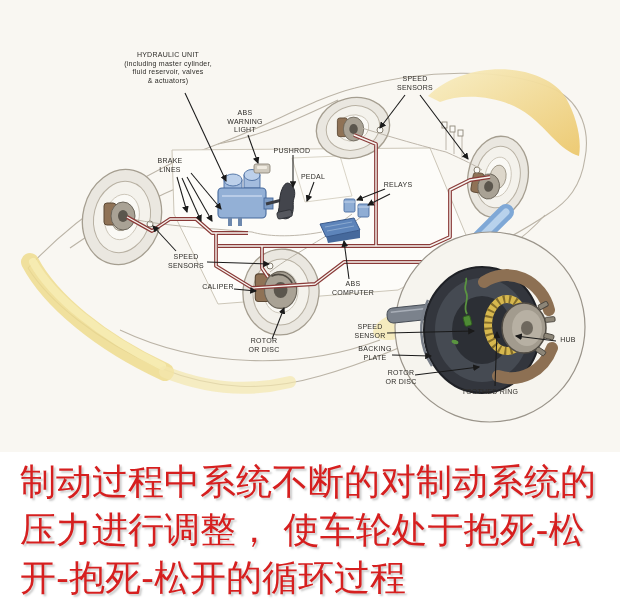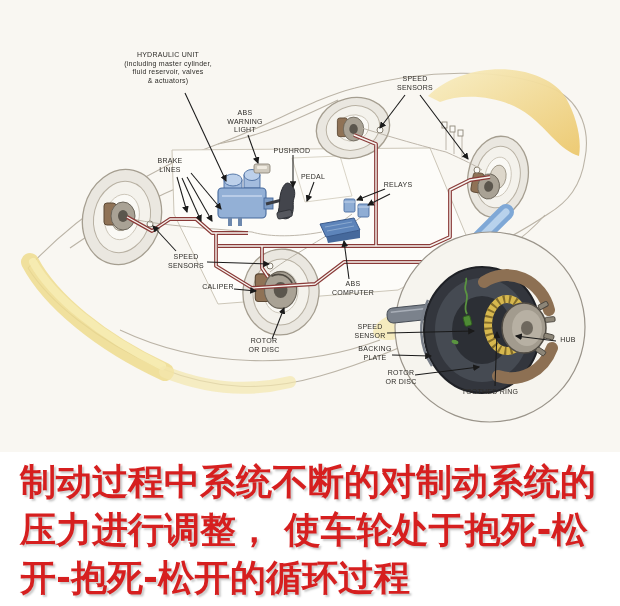--- a/index.html
+++ b/index.html
@@ -4,21 +4,21 @@
 <style>
   html,body{margin:0;padding:0;background:#ffffff;}
   .stage{position:relative;width:620px;height:606px;background:#ffffff;overflow:hidden;
          font-family:"Liberation Sans",sans-serif;}
   .diagram{position:absolute;left:0;top:0;width:620px;height:452px;background:#f9f7f2;}
   .diagram svg{position:absolute;left:0;top:0;}
   .lbl{position:absolute;transform:translateX(-50%);font-size:7px;line-height:1.24;
        letter-spacing:.25px;color:#2e2c28;text-align:center;white-space:pre-line;z-index:3;}
   .caption{position:absolute;left:20px;top:458px;width:594px;
            font-family:"DejaVu Sans","DejaVu Serif",sans-serif;
-           font-size:36px;line-height:48px;font-weight:bold;color:#d61f1f;
+           font-size:36px;line-height:48px;font-weight:normal;color:#d61f1f;
            white-space:pre-line;text-shadow:2px 2px 2px rgba(140,140,140,.45);}
 </style>
 </head>
 <body>
 
 <div class="stage">
   <div class="diagram">
 
     <svg width="620" height="452" viewBox="0 0 620 452">
       <defs>

